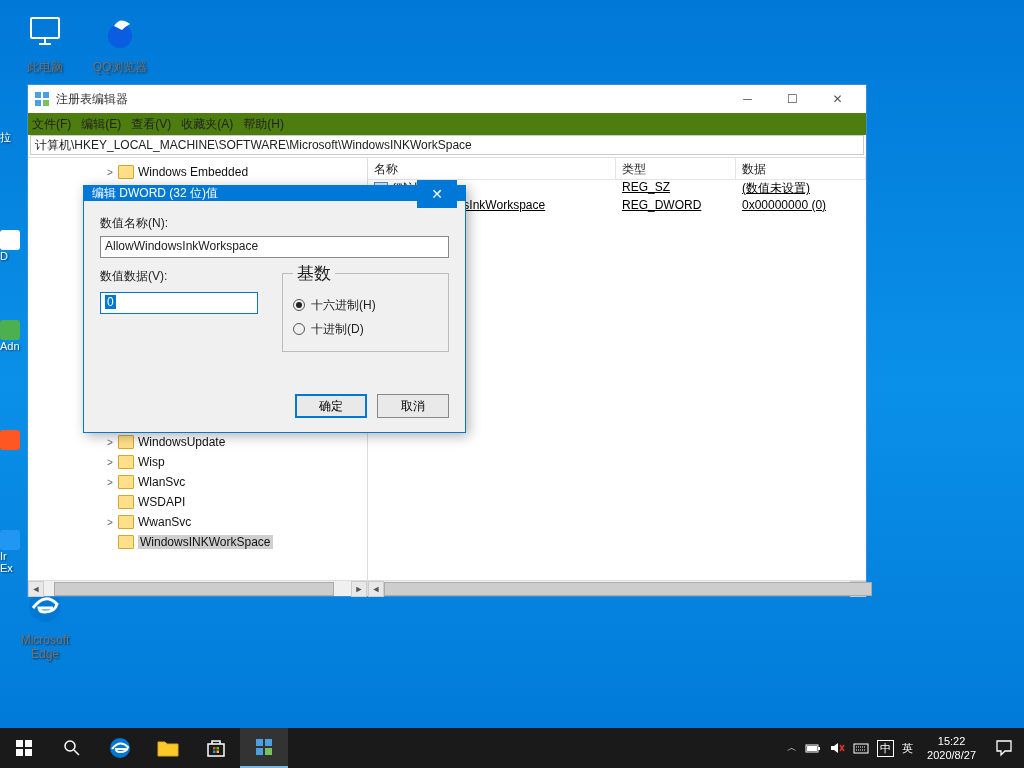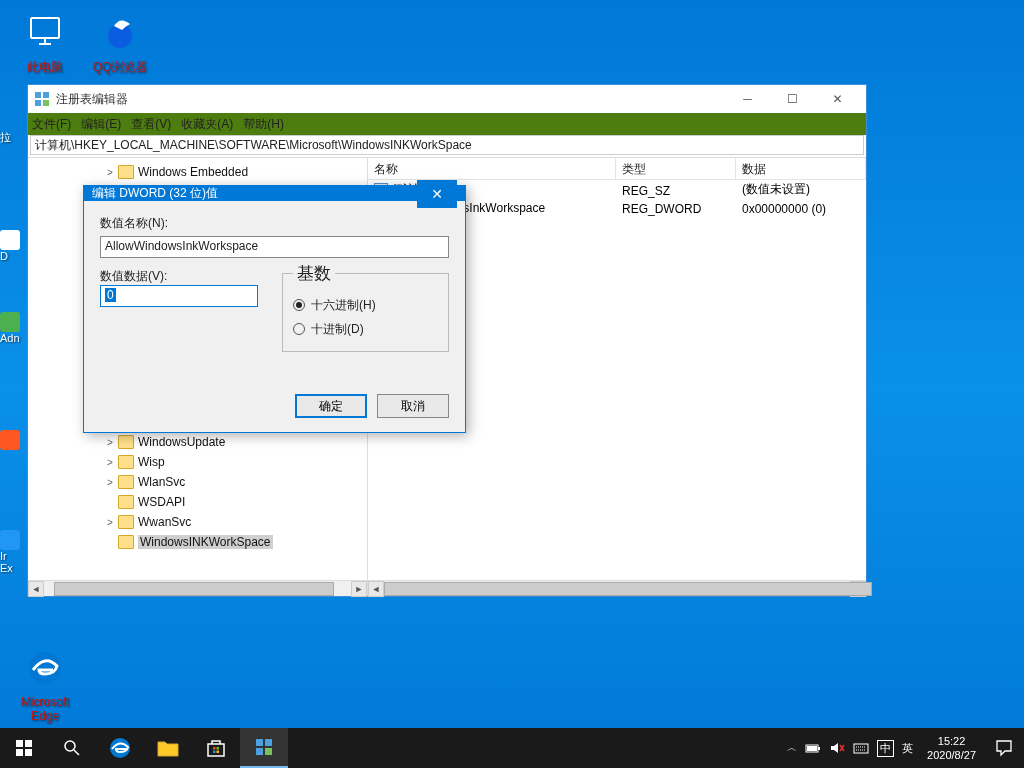--- a/index.html
+++ b/index.html
@@ -1,19 +1,19 @@
 <!DOCTYPE html>
 <html><head>
 <meta charset="utf-8">
 <style>
 * { box-sizing: border-box; margin: 0; padding: 0; font-family: "Microsoft YaHei", "Segoe UI", sans-serif; }
 body { width: 1024px; height: 768px; overflow: hidden; background: linear-gradient(to bottom, #0078d7, #0a90e8 50%, #0078d7); position: relative; }
 
 
-.desktop-icon { position: absolute; width: 70px; text-align: center; color: #b91c1c; font-size: 12px; text-shadow: 1px 1px 2px rgba(0,0,0,.6); }
+.desktop-icon { position: absolute; width: 70px; text-align: center; color: #737373; font-size: 12px; text-shadow: 1px 1px 2px rgba(0,0,0,.6); }
 .desktop-icon .ic { width: 40px; height: 40px; margin: 0 auto 4px; }
 .pc-icon { stroke: #fff; fill: none; stroke-width: 2; }
 
 
 .regedit { position: absolute; left: 27px; top: 84px; width: 840px; height: 513px; background: #fff; border: 1px solid #3a8dd8; display: flex; flex-direction: column; }
 .titlebar { height: 28px; background: #fff; display: flex; align-items: center; padding: 0 6px; font-size: 12px; color: #333; }
 .titlebar .ticon { width: 16px; height: 16px; margin-right: 6px; }
 .titlebar .spacer { flex: 1; }
 .titlebar .wbtn { width: 45px; height: 28px; display: flex; align-items: center; justify-content: center; font-size: 12px; color: #555; }
 .menubar { height: 22px; display: flex; align-items: center; padding: 0 4px; font-size: 12px; gap: 10px; background: #4d7c0f; color: #222; }
@@ -31,21 +31,21 @@
 .tree-filler { height: 250px; }
 
 
 .list-panel { flex: 1; display: flex; flex-direction: column; min-height: 0; }
 .list-header { height: 22px; display: flex; border-bottom: 1px solid #e5e5e5; font-size: 12px; color: #222; }
 .list-header > div { padding: 3px 6px; border-right: 1px solid #e5e5e5; }
 .col-name { width: 248px; }
 .col-type { width: 120px; }
 .col-data { flex: 1; }
 .list-body { flex: 1; font-size: 12px; }
-.list-row { display: flex; height: 18px; align-items: flex-end; }
+.list-row { display: flex; height: 18px; align-items: flex-start; text-decoration: underline; }
 .list-row > div { padding: 0 6px; }
 .val-icon { width: 14px; height: 14px; margin-right: 4px; display: inline-block; vertical-align: middle; }
 .val-icon.str { background: #d4e8ff; border: 1px solid #5a8ac8; }
 .val-icon.bin { background: #cfe8ff; border: 1px solid #3a8dd8; position: relative; }
 .val-icon.bin::after { content: "011"; position: absolute; font-size: 6px; top: 1px; left: 1px; color: #2a5aa8; }
 
 
 .hscroll { height: 16px; background: #f0f0f0; border-top: 1px solid #ddd; display: flex; align-items: center; }
 .hscroll .sbtn { width: 16px; height: 16px; background: #e8e8e8; border: 1px solid #ccc; display: flex; align-items: center; justify-content: center; font-size: 9px; color: #555; }
 .hscroll .strack { flex: 1; height: 16px; position: relative; }
@@ -102,34 +102,34 @@
       <path d="M14 14 Q20 4 30 12 Q26 14 22 18" fill="#fff"></path>
     </svg>
   <div>QQ浏览器</div>
 </div>
 
 <div class="left-edge-icon" style="top:130px">拉</div>
 <div class="left-edge-icon" style="top:230px">
     <div style="width:20px;height:20px;background:#fff;border-radius:3px"></div>
     <div>D</div>
   </div>
-<div class="left-edge-icon" style="top:312px">
+<div class="left-edge-icon" style="top:320px">
     <div style="width:20px;height:20px;background:#4caf50;border-radius:3px"></div>
     <div>Adn</div>
   </div>
 <div class="left-edge-icon" style="top:430px">
     <div style="width:20px;height:20px;background:#ff5722;border-radius:3px"></div>
   </div>
 <div class="left-edge-icon" style="top:530px">
     <div style="width:20px;height:20px;background:#2196f3;border-radius:3px"></div>
     <div style="white-space:pre">Ir
 Ex</div>
   </div>
 
-<div class="desktop-icon" style="left:10px;top:648px">
+<div class="desktop-icon" style="left:10px;top:586px">
   <svg class="ic" viewBox="0 0 40 40">
       <circle cx="20" cy="20" r="16" fill="#0078d4"></circle>
       <path d="M8 22 Q20 6 32 18 Q30 26 20 26 Q14 26 14 22 L28 22" fill="none" stroke="#fff" stroke-width="3"></path>
     </svg>
   <div style="white-space:pre">Microsoft
 Edge</div>
 </div>
 
 <div class="regedit">
   <div class="titlebar">
@@ -240,21 +240,21 @@
     <div class="spacer"></div>
     <div class="close">✕</div>
   </div>
   <div class="dlg-body">
     <div class="dlg-row">
       <div style="margin-bottom:4px">数值名称(N):</div>
       <div class="dlg-input-full">AllowWindowsInkWorkspace</div>
     </div>
     <div class="dlg-cols">
       <div class="dlg-left">
-        <div style="margin-bottom:0">数值数据(V):</div>
+        <div style="margin-bottom:7px">数值数据(V):</div>
         <div class="dlg-input-small"><span class="sel">0</span></div>
       </div>
       <div style="flex:1">
         <fieldset class="fieldset">
           <legend>基数</legend>
           <div class="radio-row">
             <span class="radio ck"></span>
             <span>十六进制(H)</span>
           </div>
           <div class="radio-row">

